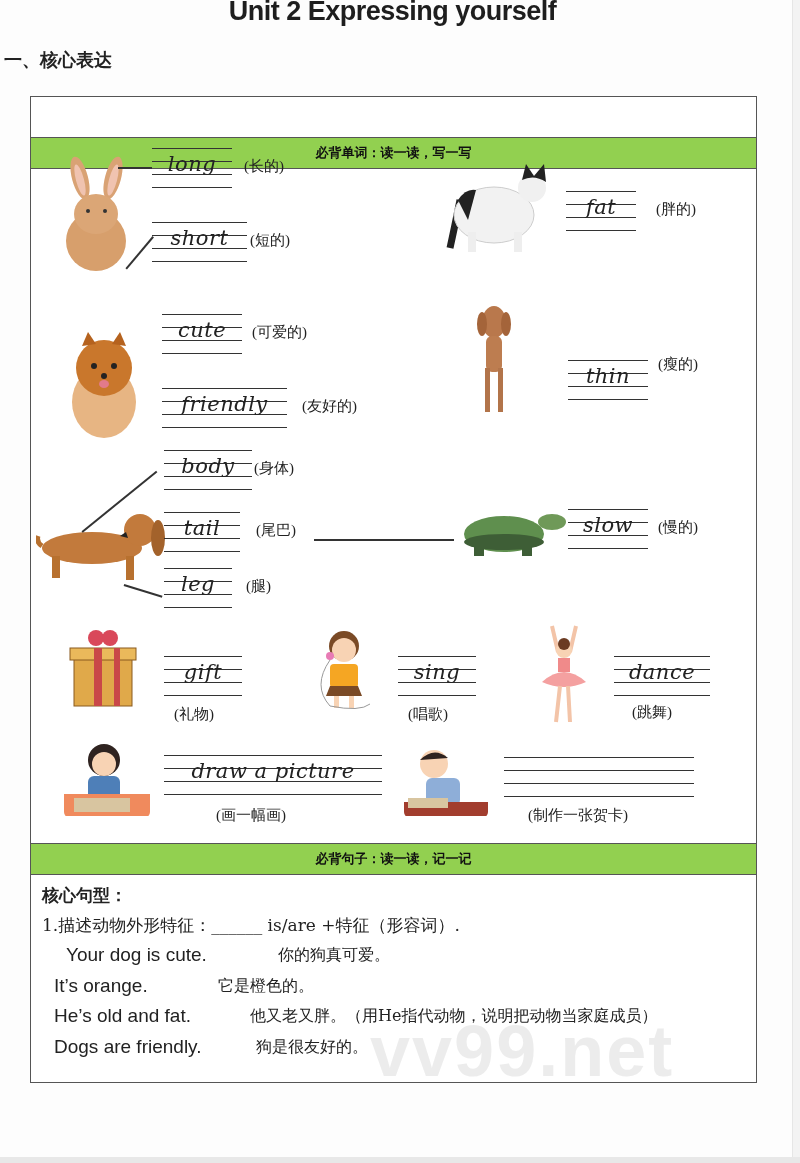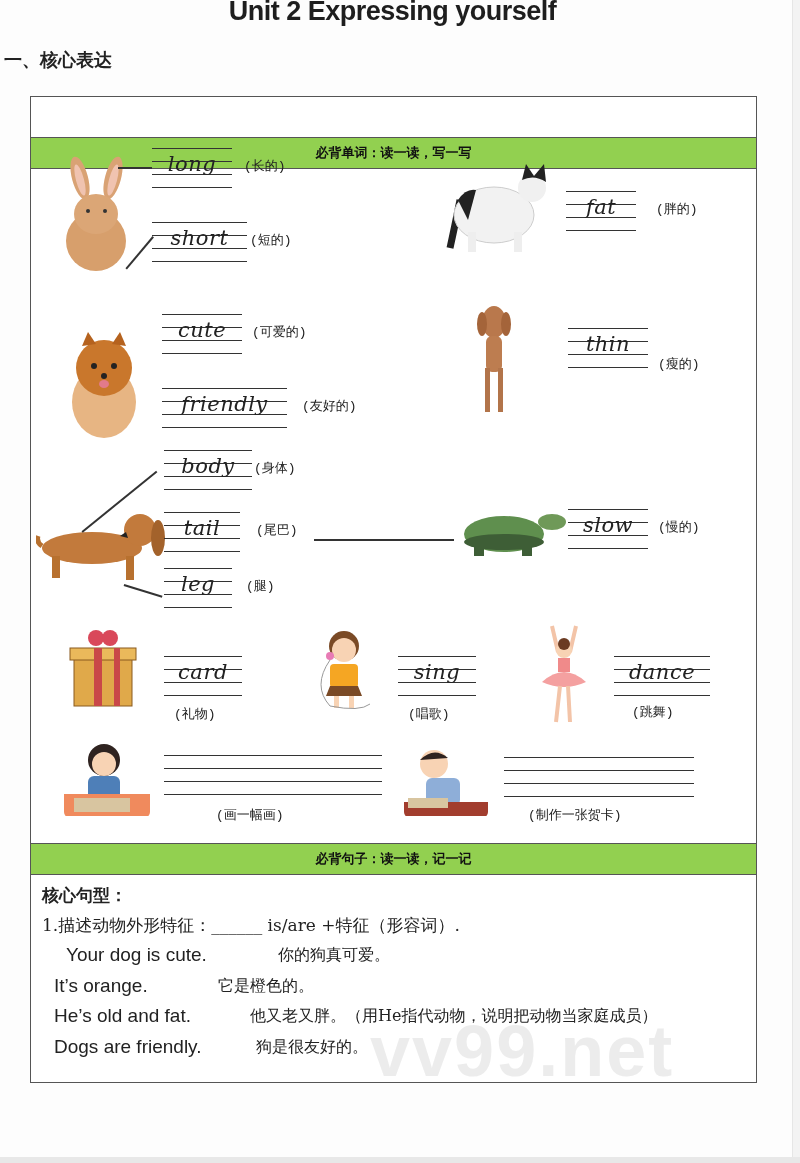--- a/index.html
+++ b/index.html
@@ -16,21 +16,21 @@
   .pic { position:absolute; border-radius:6px; }
   .word { position:absolute; height:48px; }
   .word .lines { position:absolute; left:0; right:0; top:0; height:40px;
       background:
         linear-gradient(#333,#333) 0 0/100% 1.3px no-repeat,
         linear-gradient(#333,#333) 0 13px/100% 1.3px no-repeat,
         linear-gradient(#333,#333) 0 26px/100% 1.3px no-repeat,
         linear-gradient(#333,#333) 0 39px/100% 1.3px no-repeat; }
   .word .txt { position:absolute; left:0; right:0; top:4px; text-align:center; font-family:"DejaVu Serif", serif; font-style:italic;
                font-size:21px; color:#222; letter-spacing:0.5px; }
-  .cn { position:absolute; font-family:Liberation Mono, monospace; font-size:13px; color:#222; white-space:nowrap; }
+  .cn { position:absolute; font-family:Liberation Serif, serif; font-size:15px; color:#222; white-space:nowrap; }
   .connector { position:absolute; height:1.5px; background:#333; transform-origin:0 50%; }
   .sent-heading { position:absolute; left:42px; top:884px; font-weight:bold; font-size:17px; font-family:"DejaVu Serif", serif; }
   .sent { position:absolute; font-family:"Liberation Sans", sans-serif; font-size:19px; color:#222; white-space:nowrap; }
   .sent-cn { position:absolute; font-family:"DejaVu Serif", serif; font-size:16px; color:#222; white-space:nowrap; }
   .watermark { position:absolute; left:370px; top:1010px; font-family:"Liberation Sans", sans-serif; font-weight:bold;
                font-size:72px; color:rgba(200,200,200,0.35); letter-spacing:2px; }
 </style>
 </head>
 <body>
 
@@ -103,21 +103,21 @@
 <div class="cn" style="left:302px;top:397px;">(友好的)</div>
 
 <svg class="pic" style="left:470px;top:302px;" width="50" height="114">
   <ellipse cx="24" cy="20" rx="12" ry="16" fill="#b9784c"></ellipse>
   <ellipse cx="12" cy="22" rx="5" ry="12" fill="#a4643a"></ellipse>
     <ellipse cx="36" cy="22" rx="5" ry="12" fill="#a4643a"></ellipse>
   <rect x="16" y="34" width="16" height="36" rx="6" fill="#bd7d50"></rect>
   <rect x="15" y="66" width="5" height="44" fill="#b2744a"></rect>
     <rect x="28" y="66" width="5" height="44" fill="#b2744a"></rect>
 </svg>
-<div class="word" style="left:568px;top:328px;width:80px;">
+<div class="word" style="left:568px;top:360px;width:80px;">
     <div class="lines"></div>
     <div class="txt">thin</div>
   </div>
 <div class="cn" style="left:658px;top:355px;">(瘦的)</div>
 
 <svg class="pic" style="left:36px;top:506px;" width="134" height="80">
   <ellipse cx="56" cy="42" rx="50" ry="16" fill="#c27a3c"></ellipse>
   <ellipse cx="104" cy="24" rx="16" ry="16" fill="#c27a3c"></ellipse>
   <ellipse cx="122" cy="32" rx="7" ry="18" fill="#a3622b"></ellipse>
   <path d="M90 26 L84 30 L92 32 Z" fill="#222"></path>
@@ -160,21 +160,21 @@
 <svg class="pic" style="left:68px;top:628px;" width="70" height="82">
   <rect x="6" y="26" width="58" height="52" fill="#e0a94a" stroke="#8a5a1e"></rect>
   <rect x="2" y="20" width="66" height="12" fill="#eab95b" stroke="#8a5a1e"></rect>
   <rect x="26" y="20" width="8" height="58" fill="#c94848"></rect>
     <rect x="46" y="20" width="6" height="58" fill="#c94848"></rect>
   <circle cx="28" cy="10" r="8" fill="#d9485a"></circle>
     <circle cx="42" cy="10" r="8" fill="#d9485a"></circle>
 </svg>
 <div class="word" style="left:164px;top:656px;width:78px;">
     <div class="lines"></div>
-    <div class="txt">card</div>
+    <div class="txt">gift</div>
   </div>
 <div class="cn" style="left:174px;top:705px;">(礼物)</div>
 
 <svg class="pic" style="left:300px;top:626px;" width="86" height="88">
   <circle cx="44" cy="20" r="15" fill="#7a4a26"></circle>
     <circle cx="44" cy="24" r="12" fill="#f8d3b4"></circle>
   <rect x="30" y="38" width="28" height="24" rx="4" fill="#f5a623"></rect>
   <path d="M30 60 L58 60 L62 70 L26 70 Z" fill="#7a4a26"></path>
   <rect x="34" y="70" width="5" height="12" fill="#f8d3b4"></rect>
     <rect x="49" y="70" width="5" height="12" fill="#f8d3b4"></rect>
@@ -203,20 +203,21 @@
 
 <svg class="pic" style="left:64px;top:742px;" width="86" height="76">
   <circle cx="40" cy="18" r="16" fill="#2f2320"></circle>
     <circle cx="40" cy="22" r="12" fill="#f8d3b4"></circle>
   <rect x="24" y="34" width="32" height="24" rx="6" fill="#4e7fb8"></rect>
   <rect x="0" y="52" width="86" height="22" fill="#f08a5d"></rect>
   <rect x="10" y="56" width="56" height="14" fill="#d8c5a0"></rect>
 </svg>
 <div class="word" style="left:164px;top:755px;width:218px;">
     <div class="lines"></div>
+    <div class="txt">draw a picture</div>
   </div>
 <div class="cn" style="left:216px;top:806px;">(画一幅画)</div>
 
 <svg class="pic" style="left:404px;top:746px;" width="84" height="72">
   <circle cx="30" cy="18" r="14" fill="#f8d3b4"></circle>
     <path d="M16 14 Q30 0 44 12" fill="#2f2320"></path>
   <rect x="22" y="32" width="34" height="28" rx="6" fill="#8eaed8"></rect>
   <rect x="0" y="56" width="84" height="14" fill="#a23d2e"></rect>
   <rect x="4" y="52" width="40" height="10" fill="#d8c5a0"></rect>
 </svg>

